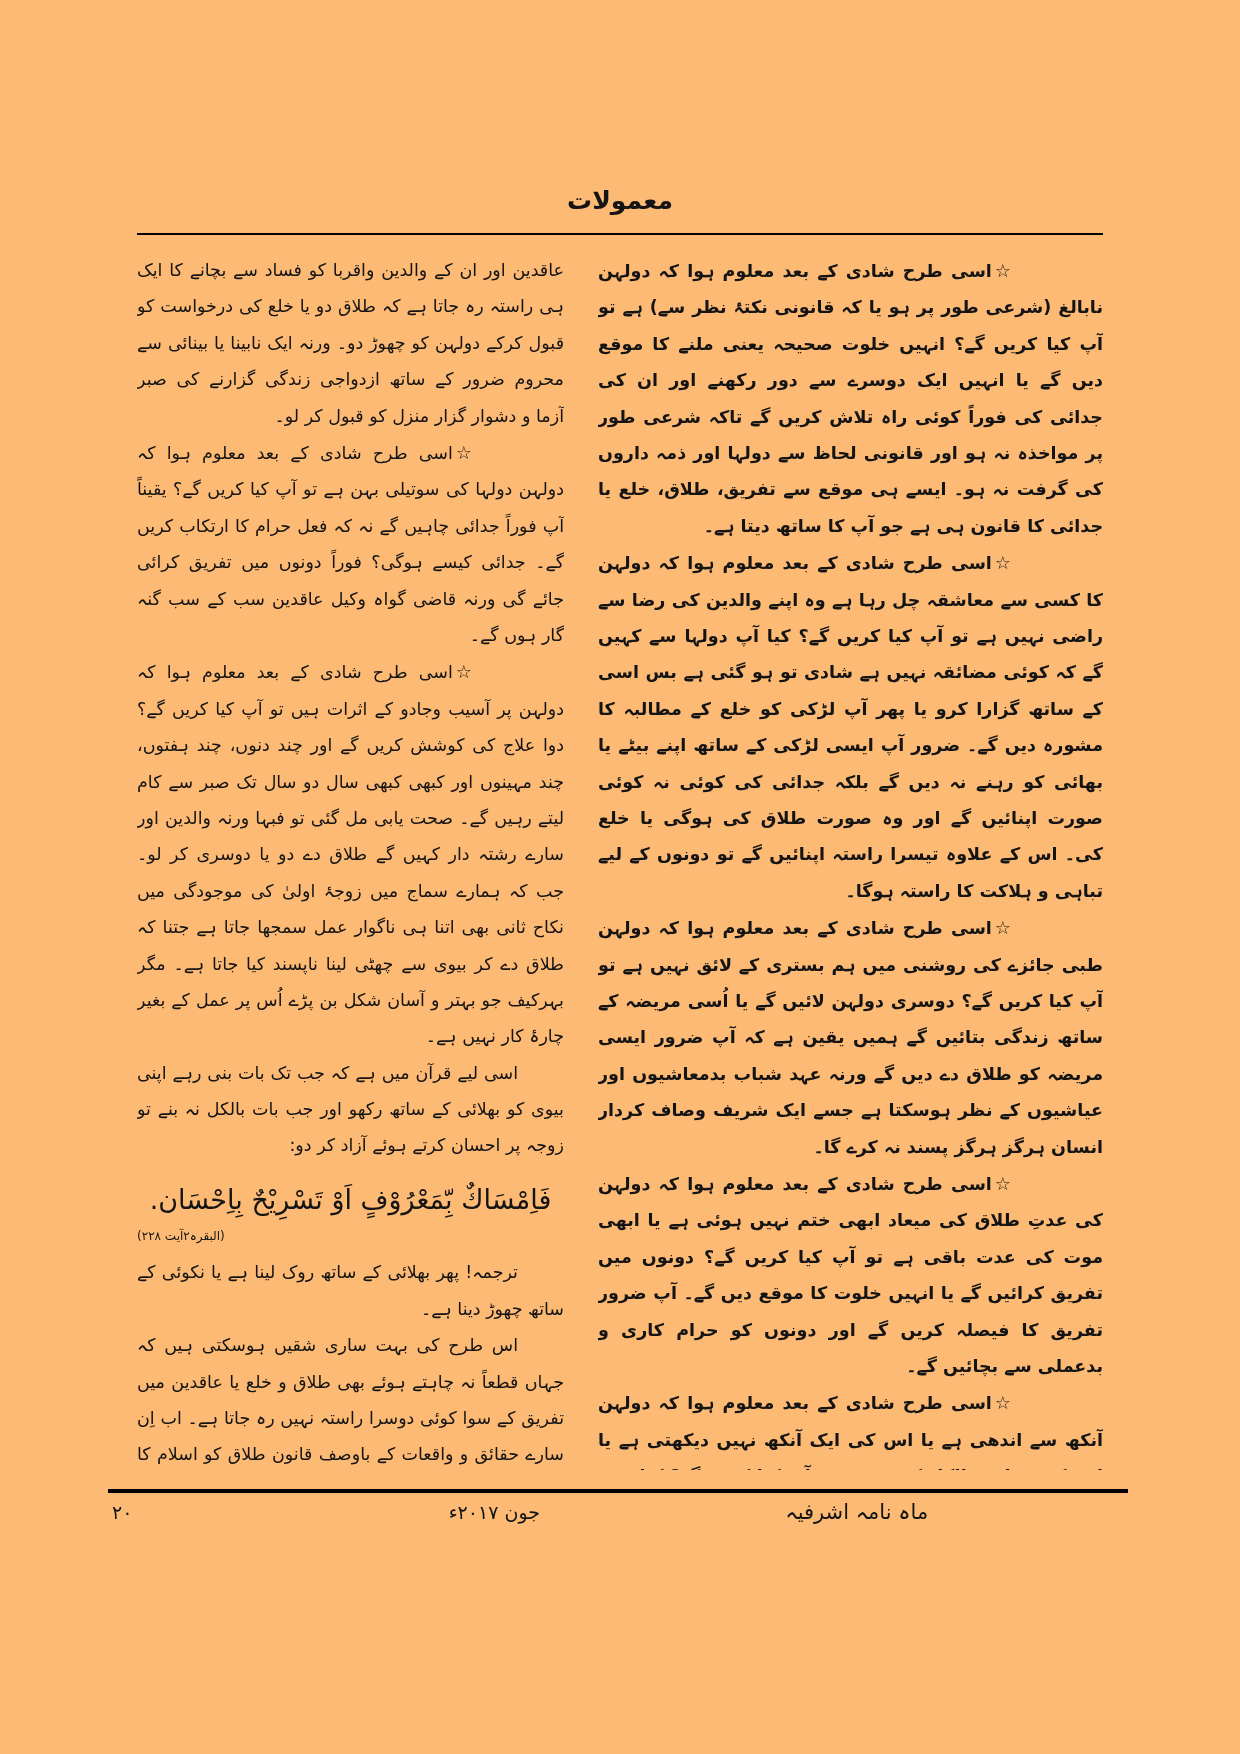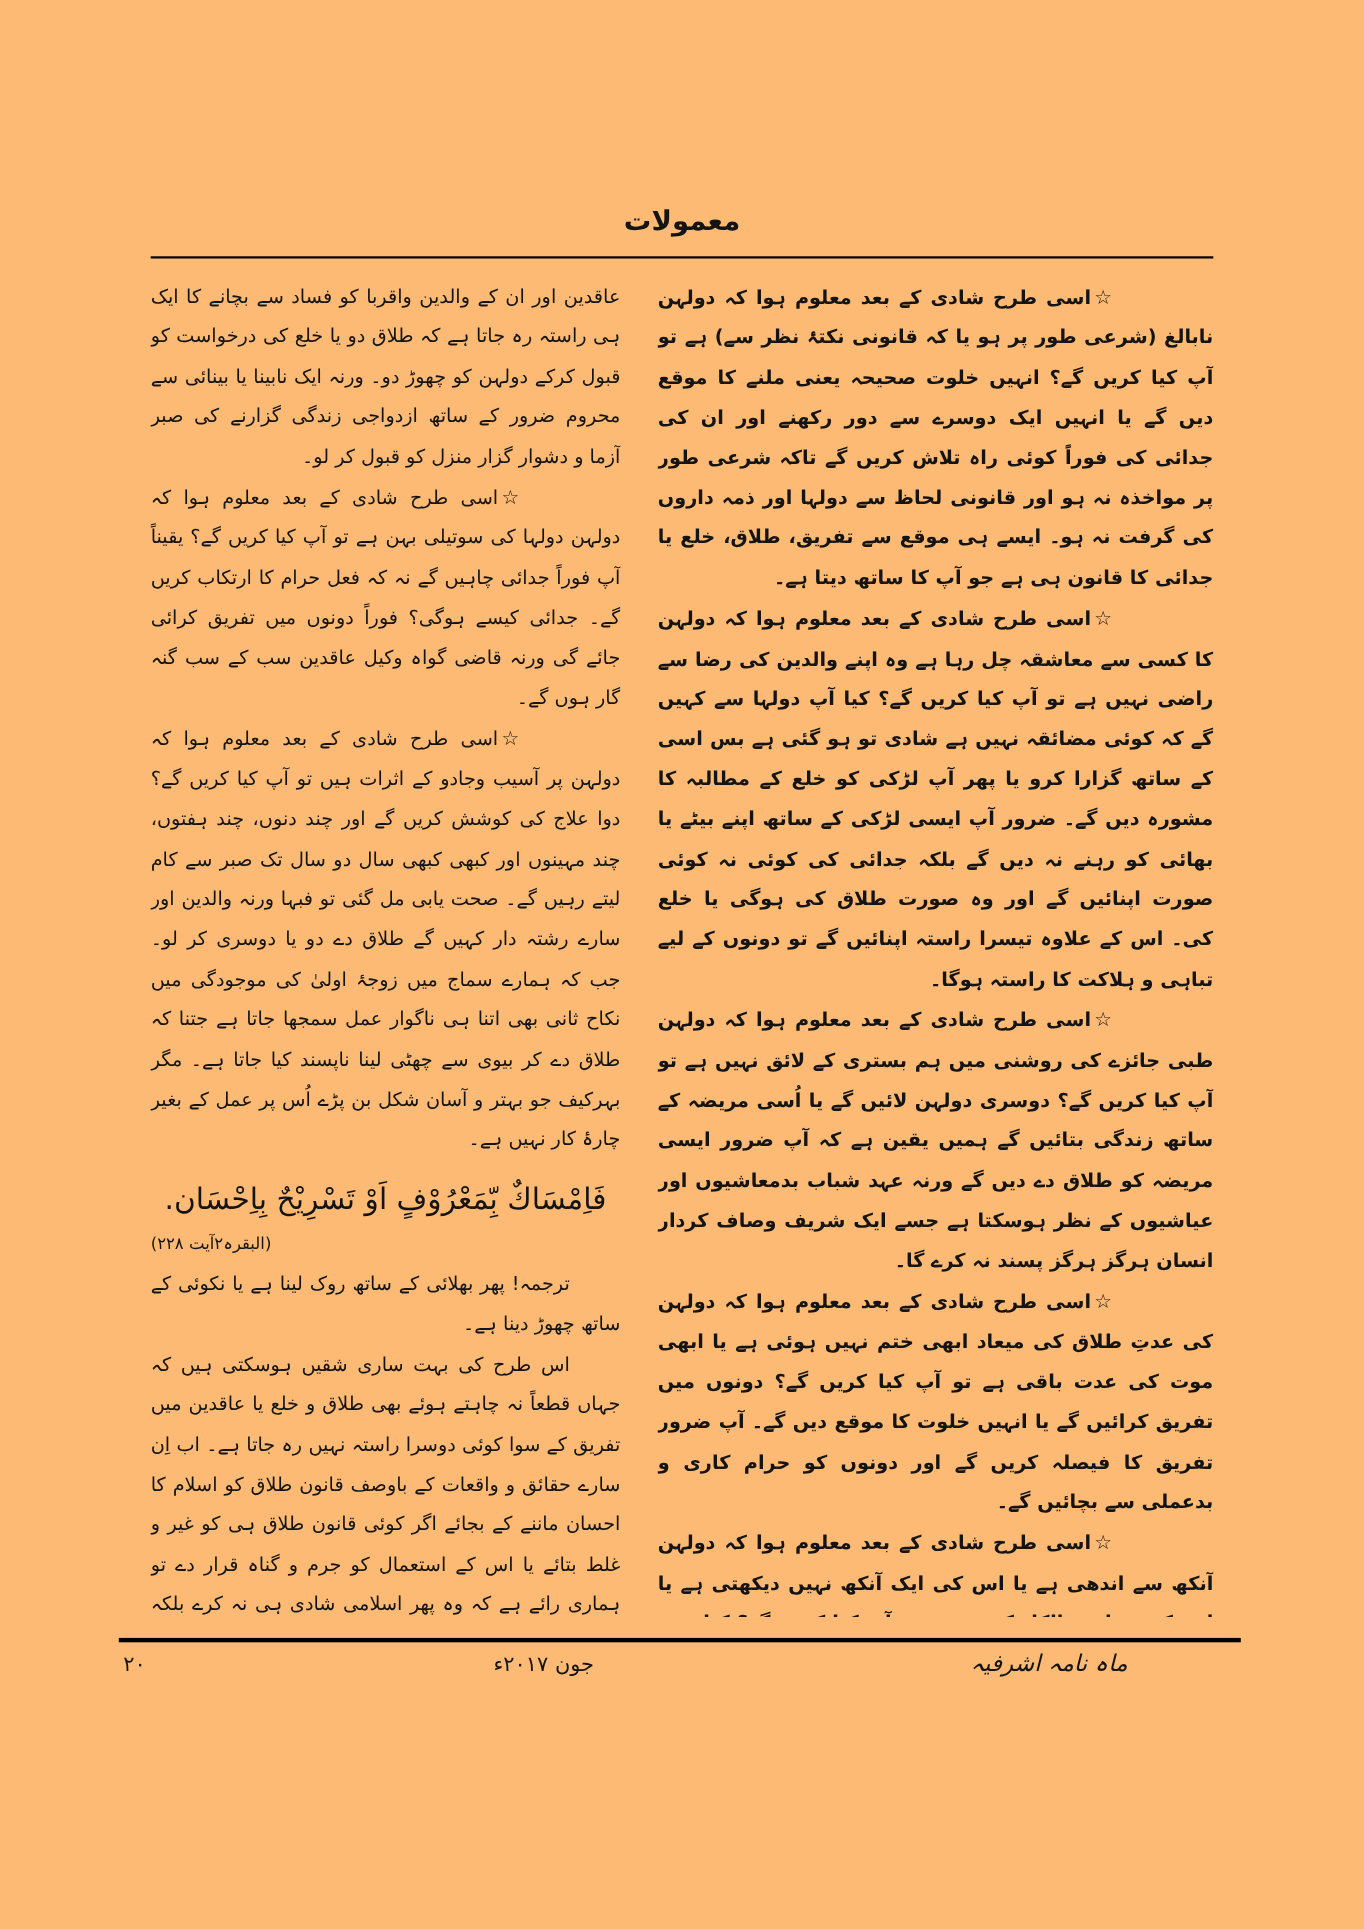--- a/index.html
+++ b/index.html
@@ -43,35 +43,35 @@
   .star{display:inline-block;margin-left:3px;font-size:18px;}
   .verse{
     margin:10px 0 2px;
     text-align:center;
     font-size:27px;
     line-height:1.9;
   }
   .verse-ref{
     margin:0 0 8px;
     text-align:left;
-    font-size:15px;
+    font-size:12px;
     line-height:1.6;
   }
   .footer-rule{
     position:absolute;top:1489px;left:108px;right:112px;
     border-top:4px solid #000;
   }
   .footer-row{
     position:absolute;top:1500px;left:112px;right:118px;
     display:flex;align-items:baseline;
     direction:rtl;
     font-size:19px;
   }
   .footer-row .cell{flex:1;}
-  .cell.magazine{text-align:center;font-size:21px;font-style:italic;}
+  .cell.magazine{text-align:left;font-size:21px;}
   .cell.date{text-align:left;}
   .cell.pageno{text-align:left;font-weight:normal;}
 </style>
 </head>
 <body>
 
 <div class="page">
 
   <div class="masthead">معمولات</div>
   <div class="header-rule"></div>
@@ -83,20 +83,21 @@
       <p class="body-para indent"><span class="star">☆</span><span>اسی طرح شادی کے بعد معلوم ہوا کہ دولہن کا کسی سے معاشقہ چل رہا ہے وہ اپنے والدین کی رضا سے راضی نہیں ہے تو آپ کیا کریں گے؟ کیا آپ دولہا سے کہیں گے کہ کوئی مضائقہ نہیں ہے شادی تو ہو گئی ہے بس اسی کے ساتھ گزارا کرو یا پھر آپ لڑکی کو خلع کے مطالبہ کا مشورہ دیں گے۔ ضرور آپ ایسی لڑکی کے ساتھ اپنے بیٹے یا بھائی کو رہنے نہ دیں گے بلکہ جدائی کی کوئی نہ کوئی صورت اپنائیں گے اور وہ صورت طلاق کی ہوگی یا خلع کی۔ اس کے علاوہ تیسرا راستہ اپنائیں گے تو دونوں کے لیے تباہی و ہلاکت کا راستہ ہوگا۔</span></p>
       <p class="body-para indent"><span class="star">☆</span><span>اسی طرح شادی کے بعد معلوم ہوا کہ دولہن طبی جائزے کی روشنی میں ہم بستری کے لائق نہیں ہے تو آپ کیا کریں گے؟ دوسری دولہن لائیں گے یا اُسی مریضہ کے ساتھ زندگی بتائیں گے ہمیں یقین ہے کہ آپ ضرور ایسی مریضہ کو طلاق دے دیں گے ورنہ عہد شباب بدمعاشیوں اور عیاشیوں کے نظر ہوسکتا ہے جسے ایک شریف وصاف کردار انسان ہرگز ہرگز پسند نہ کرے گا۔</span></p>
       <p class="body-para indent"><span class="star">☆</span><span>اسی طرح شادی کے بعد معلوم ہوا کہ دولہن کی عدتِ طلاق کی میعاد ابھی ختم نہیں ہوئی ہے یا ابھی موت کی عدت باقی ہے تو آپ کیا کریں گے؟ دونوں میں تفریق کرائیں گے یا انہیں خلوت کا موقع دیں گے۔ آپ ضرور تفریق کا فیصلہ کریں گے اور دونوں کو حرام کاری و بدعملی سے بچائیں گے۔</span></p>
       <p class="body-para indent"><span class="star">☆</span><span>اسی طرح شادی کے بعد معلوم ہوا کہ دولہن آنکھ سے اندھی ہے یا اس کی ایک آنکھ نہیں دیکھتی ہے یا اس کی بینائی بالکل کمزور ہے تو آپ کیا کریں گے؟ کیا صبر سے کام لیں گے تب تو سبحان اللہ۔ چشم ماروشن دل ماشاد۔ مگر عموماً ایسا نہیں ہوتا بلکہ ایک دوسرے پر الزام تراشی اور دھوکا دھڑی کا سلسلہ شروع ہوجاتا ہے اور بالآخر نفرت و عداوت سے بھرے سنگین نتائج سامنے آنے لگ جاتے ہیں ایسی صورت میں</span></p>
     </div>
 
     <div class="col col-left">
       <p class="body-para"><span>عاقدین اور ان کے والدین واقربا کو فساد سے بچانے کا ایک ہی راستہ رہ جاتا ہے کہ طلاق دو یا خلع کی درخواست کو قبول کرکے دولہن کو چھوڑ دو۔ ورنہ ایک نابینا یا بینائی سے محروم ضرور کے ساتھ ازدواجی زندگی گزارنے کی صبر آزما و دشوار گزار منزل کو قبول کر لو۔</span></p>
       <p class="body-para indent"><span class="star">☆</span><span>اسی طرح شادی کے بعد معلوم ہوا کہ دولہن دولہا کی سوتیلی بہن ہے تو آپ کیا کریں گے؟ یقیناً آپ فوراً جدائی چاہیں گے نہ کہ فعل حرام کا ارتکاب کریں گے۔ جدائی کیسے ہوگی؟ فوراً دونوں میں تفریق کرائی جائے گی ورنہ قاضی گواہ وکیل عاقدین سب کے سب گنہ گار ہوں گے۔</span></p>
       <p class="body-para indent"><span class="star">☆</span><span>اسی طرح شادی کے بعد معلوم ہوا کہ دولہن پر آسیب وجادو کے اثرات ہیں تو آپ کیا کریں گے؟ دوا علاج کی کوشش کریں گے اور چند دنوں، چند ہفتوں، چند مہینوں اور کبھی کبھی سال دو سال تک صبر سے کام لیتے رہیں گے۔ صحت یابی مل گئی تو فبہا ورنہ والدین اور سارے رشتہ دار کہیں گے طلاق دے دو یا دوسری کر لو۔ جب کہ ہمارے سماج میں زوجۂ اولیٰ کی موجودگی میں نکاح ثانی بھی اتنا ہی ناگوار عمل سمجھا جاتا ہے جتنا کہ طلاق دے کر بیوی سے چھٹی لینا ناپسند کیا جاتا ہے۔ مگر بہرکیف جو بہتر و آسان شکل بن پڑے اُس پر عمل کے بغیر چارۂ کار نہیں ہے۔</span></p>
+      <p class="body-para indent"><span>اسی لیے قرآن میں ہے کہ جب تک بات بنی رہے اپنی بیوی کو بھلائی کے ساتھ رکھو اور جب بات بالکل نہ بنے تو زوجہ پر احسان کرتے ہوئے آزاد کر دو:</span></p>
       <p class="verse">فَاِمْسَاكٌ بِّمَعْرُوْفٍ اَوْ تَسْرِيْحٌ بِاِحْسَان.</p>
       <p class="verse-ref">(البقرہ۲آیت ۲۲۸)</p>
       <p class="body-para indent">ترجمہ! پھر بھلائی کے ساتھ روک لینا ہے یا نکوئی کے ساتھ چھوڑ دینا ہے۔</p>
       <p class="body-para indent">اس طرح کی بہت ساری شقیں ہوسکتی ہیں کہ جہاں قطعاً نہ چاہتے ہوئے بھی طلاق و خلع یا عاقدین میں تفریق کے سوا کوئی دوسرا راستہ نہیں رہ جاتا ہے۔ اب اِن سارے حقائق و واقعات کے باوصف قانون طلاق کو اسلام کا احسان ماننے کے بجائے اگر کوئی قانون طلاق ہی کو غیر و غلط بتائے یا اس کے استعمال کو جرم و گناہ قرار دے تو ہماری رائے ہے کہ وہ پھر اسلامی شادی ہی نہ کرے بلکہ مغربی دنیا کے طرز پر گرل فرینڈ سے کام چلانے کی سوچے۔ کیوں کہ مغربی دنیا میں نہ شادی پر کوئی خاص اصرار و پابندی ہے اور نہ ہی طلاق دینے پر کوئی مشکل و آفت ہے،...............(باقی،ص:۱۶پر)</p>
     </div>
 
   </div>
 
   <div class="footer-rule"></div>
   <div class="footer-row">

